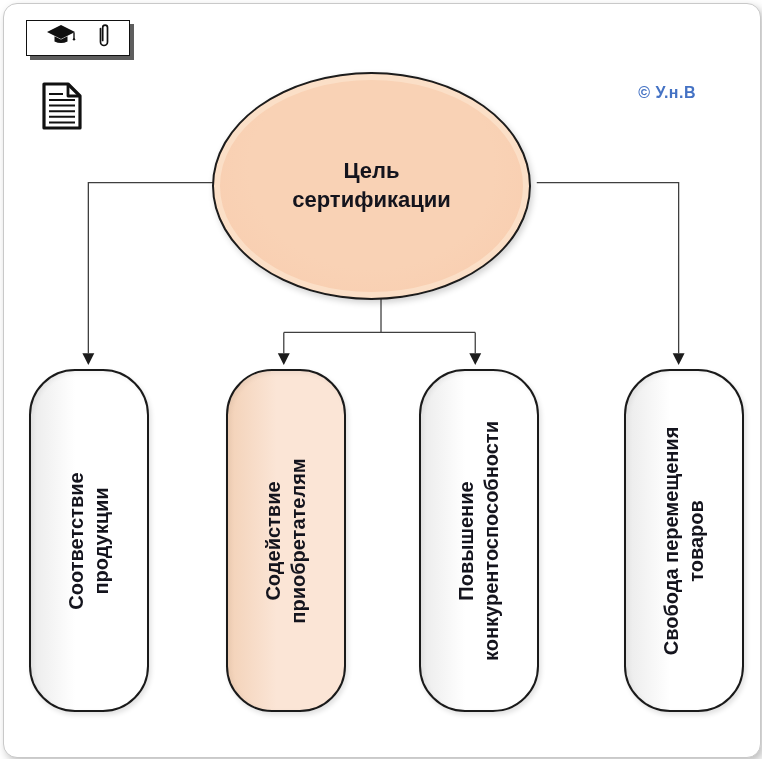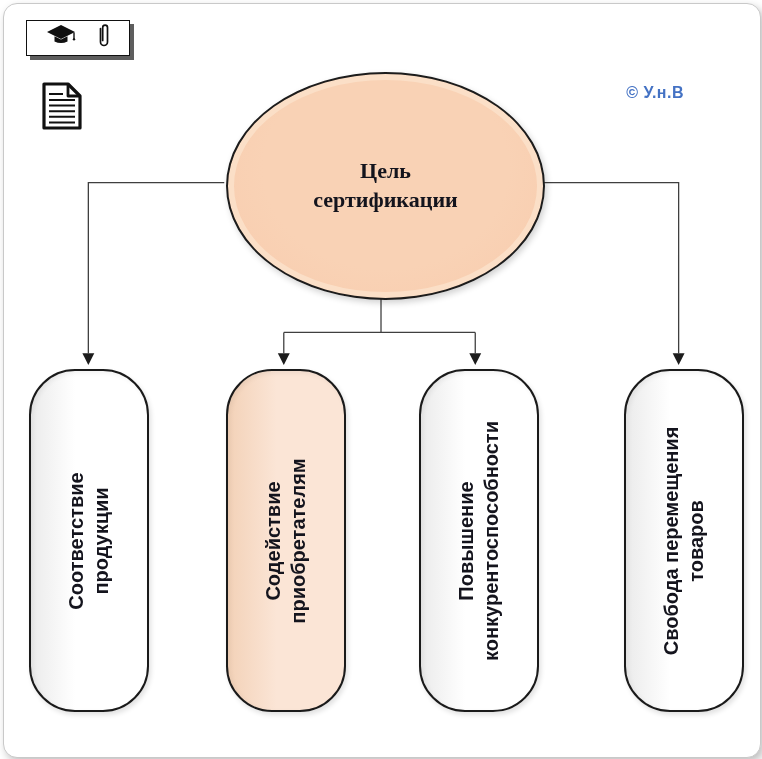--- a/index.html
+++ b/index.html
@@ -36,49 +36,48 @@
   }
   .doc-icon-wrap {
     position: absolute;
     left: 34px; top: 76px;
     width: 48px; height: 52px;
   }
 
   
   .copyright {
     position: absolute;
-    right: 76px; top: 80px;
+    right: 64px; top: 80px;
     color: var(--copyright-blue, #4472C4);
     font-weight: bold;
     font-size: 16px;
     letter-spacing: 0.5px;
   }
 
   
   .connectors {
     position: absolute;
     inset: 0;
     width: 100%;
     height: 100%;
     pointer-events: none;
   }
 
   
   .root-ellipse {
     position: absolute;
-    left: 222px; top: 68px;
+    left: 208px; top: 68px;
     width: 315px; height: 224px;
     border-radius: 50%;
     background: radial-gradient(ellipse at 50% 42%, #f9d2b5 55%, var(--ellipse-fill, #F8CBAD) 100%);
     border: 2.5px solid #1c1c1c;
     box-shadow: inset 0 0 0 6px #fbdfc7, 2px 3px 6px rgba(0,0,0,0.18);
     display: flex;
     align-items: center;
     justify-content: center;
-    font-family: Liberation Serif, serif;
   }
   .root-label {
     max-width: 200px;
     text-align: center;
     font-size: 22px;
     font-weight: bold;
     color: #14141d;
     line-height: 1.3;
   }
 

